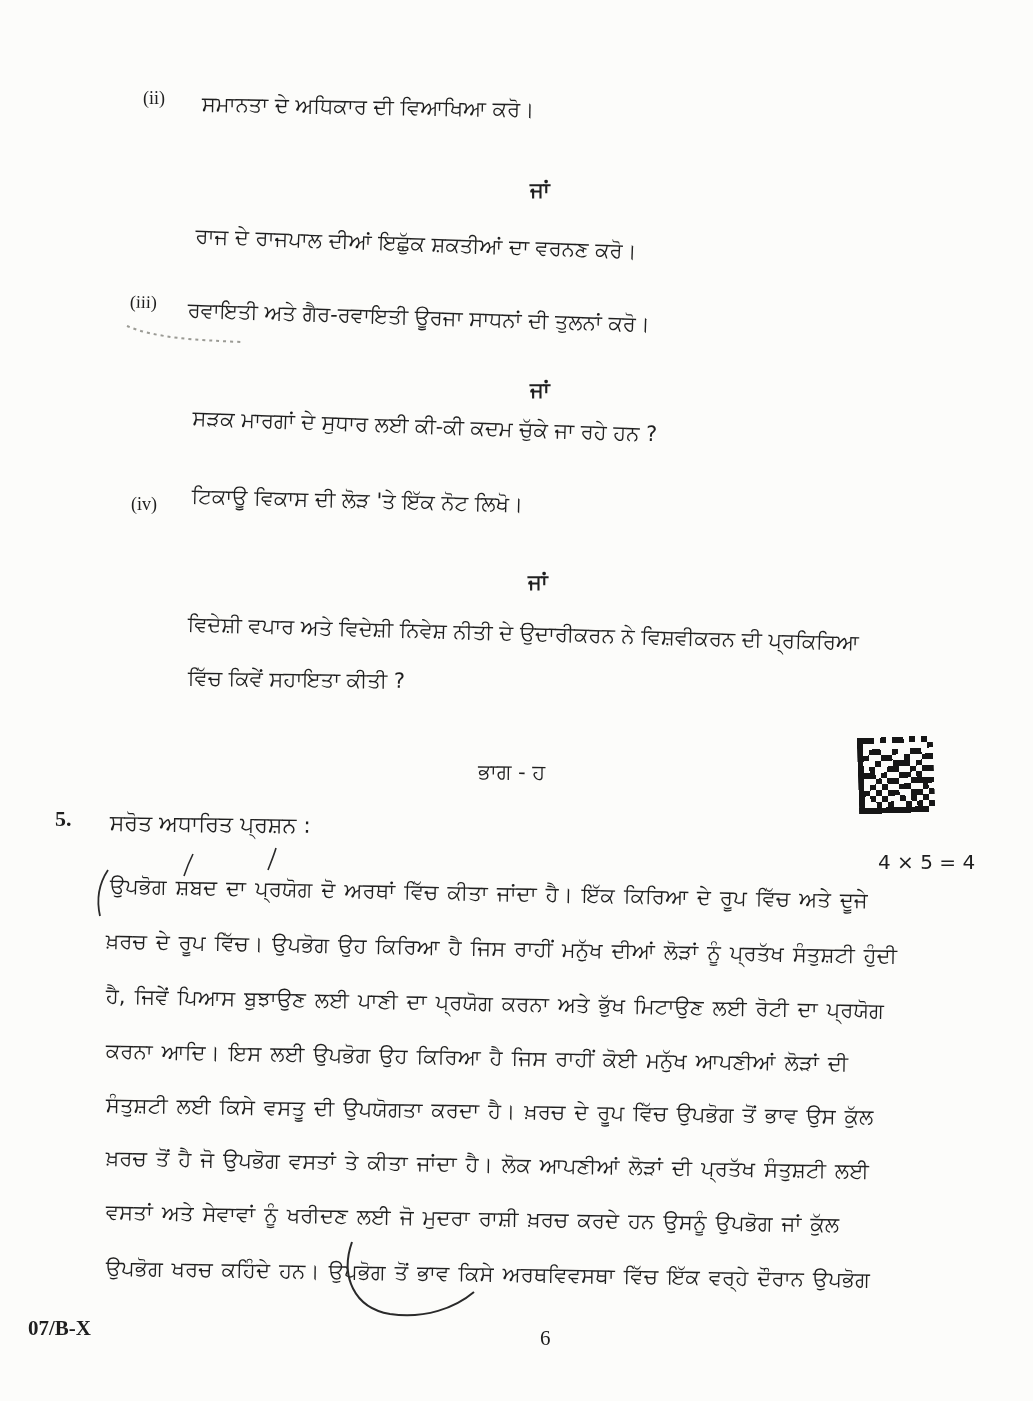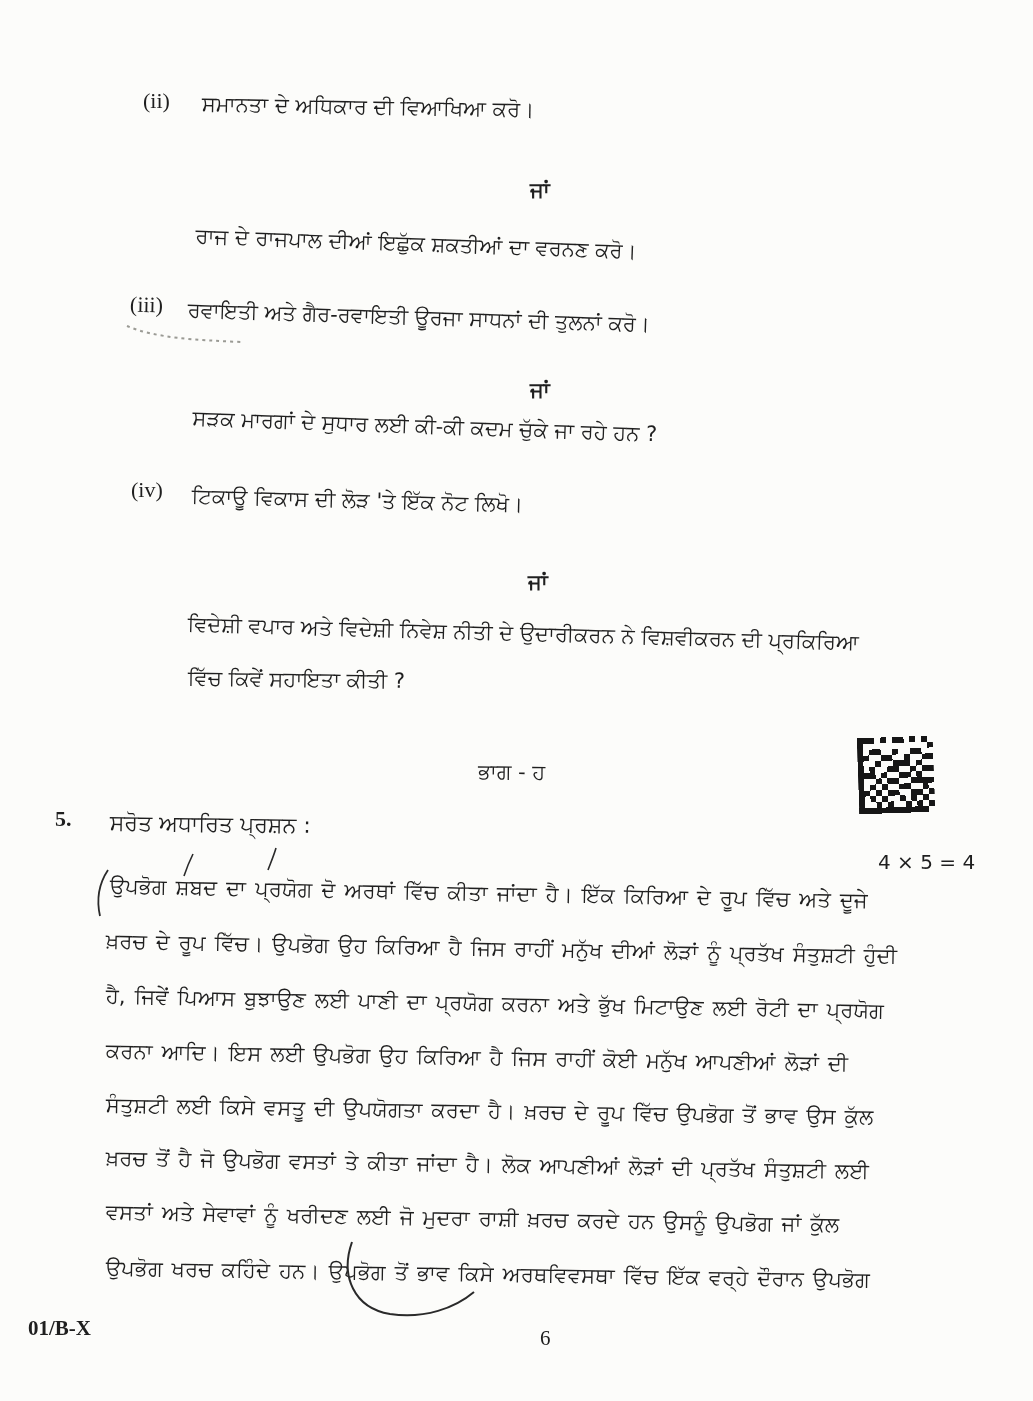--- a/index.html
+++ b/index.html
@@ -5,21 +5,21 @@
   html,body{margin:0;padding:0;}
   body{
     width:1033px;height:1401px;
     background:#fcfcfa;
     font-family:"DejaVu Sans", sans-serif;
     color:#1f1f1f;
     position:relative;
     overflow:hidden;
   }
   .abs{position:absolute;white-space:nowrap;}
-  .qnum{font-size:22px;font-family:"Liberation Serif",serif;}
+  .qnum{font-size:18px;font-family:"Liberation Serif",serif;}
   .qtext{font-size:21px;transform-origin:left top;}
   .or{font-size:21px;font-weight:bold;}
   .pline{font-size:21px;letter-spacing:.2px;word-spacing:2px;transform-origin:left top;}
   .serif{font-family:"Liberation Serif",serif;}
   .ink{position:absolute;pointer-events:none;}
   svg{display:block;}
 </style>
 </head>
 <body>
 
@@ -34,21 +34,21 @@
 <div class="abs qtext" style="left:188px;top:298px;transform:rotate(1.8deg);">ਰਵਾਇਤੀ ਅਤੇ ਗੈਰ-ਰਵਾਇਤੀ ਊਰਜਾ ਸਾਧਨਾਂ ਦੀ ਤੁਲਨਾਂ ਕਰੋ।</div>
 
 <svg class="ink" style="left:125px;top:322px;" width="120" height="24" viewBox="0 0 120 24">
   <path d="M2 4 C 30 16, 70 18, 116 20" stroke="#9a9a94" stroke-width="2" fill="none" stroke-dasharray="3 4"></path>
 </svg>
 
 <div class="abs or" style="left:530px;top:378px;">ਜਾਂ</div>
 
 <div class="abs qtext" style="left:193px;top:406px;transform:rotate(2deg);">ਸੜਕ ਮਾਰਗਾਂ ਦੇ ਸੁਧਾਰ ਲਈ ਕੀ-ਕੀ ਕਦਮ ਚੁੱਕੇ ਜਾ ਰਹੇ ਹਨ ?</div>
 
-<div class="abs qnum" style="left:131px;top:477px;">(iv)</div>
+<div class="abs qnum" style="left:131px;top:494px;">(iv)</div>
 <div class="abs qtext" style="left:192px;top:484px;transform:rotate(1.5deg);">ਟਿਕਾਊ ਵਿਕਾਸ ਦੀ ਲੋੜ 'ਤੇ ਇੱਕ ਨੋਟ ਲਿਖੋ।</div>
 
 <div class="abs or" style="left:528px;top:570px;">ਜਾਂ</div>
 
 <div class="abs qtext" style="left:188px;top:612px;transform:rotate(1.6deg);">ਵਿਦੇਸ਼ੀ ਵਪਾਰ ਅਤੇ ਵਿਦੇਸ਼ੀ ਨਿਵੇਸ਼ ਨੀਤੀ ਦੇ ਉਦਾਰੀਕਰਨ ਨੇ ਵਿਸ਼ਵੀਕਰਨ ਦੀ ਪ੍ਰਕਿਰਿਆ</div>
 <div class="abs qtext" style="left:188px;top:666px;transform:rotate(0.8deg);">ਵਿੱਚ ਕਿਵੇਂ ਸਹਾਇਤਾ ਕੀਤੀ ?</div>
 
 <div class="abs" style="left:478px;top:760px;font-size:21px;transform:rotate(0.5deg);">ਭਾਗ - ਹ</div>
 
 <svg class="ink" style="left:858px;top:736px;transform:rotate(-2deg);" width="76" height="78" viewBox="0 0 13 13" shape-rendering="crispEdges">
@@ -131,14 +131,14 @@
 <div class="abs pline" style="left:106px;top:1039px;transform:rotate(1deg);">ਕਰਨਾ ਆਦਿ। ਇਸ ਲਈ ਉਪਭੋਗ ਉਹ ਕਿਰਿਆ ਹੈ ਜਿਸ ਰਾਹੀਂ ਕੋਈ ਮਨੁੱਖ ਆਪਣੀਆਂ ਲੋੜਾਂ ਦੀ</div>
 <div class="abs pline" style="left:106px;top:1093px;transform:rotate(0.9deg);">ਸੰਤੁਸ਼ਟੀ ਲਈ ਕਿਸੇ ਵਸਤੂ ਦੀ ਉਪਯੋਗਤਾ ਕਰਦਾ ਹੈ। ਖ਼ਰਚ ਦੇ ਰੂਪ ਵਿੱਚ ਉਪਭੋਗ ਤੋਂ ਭਾਵ ਉਸ ਕੁੱਲ</div>
 <div class="abs pline" style="left:106px;top:1146px;transform:rotate(1deg);">ਖ਼ਰਚ ਤੋਂ ਹੈ ਜੋ ਉਪਭੋਗ ਵਸਤਾਂ ਤੇ ਕੀਤਾ ਜਾਂਦਾ ਹੈ। ਲੋਕ ਆਪਣੀਆਂ ਲੋੜਾਂ ਦੀ ਪ੍ਰਤੱਖ ਸੰਤੁਸ਼ਟੀ ਲਈ</div>
 <div class="abs pline" style="left:106px;top:1200px;transform:rotate(1deg);">ਵਸਤਾਂ ਅਤੇ ਸੇਵਾਵਾਂ ਨੂੰ ਖਰੀਦਣ ਲਈ ਜੋ ਮੁਦਰਾ ਰਾਸ਼ੀ ਖ਼ਰਚ ਕਰਦੇ ਹਨ ਉਸਨੂੰ ਉਪਭੋਗ ਜਾਂ ਕੁੱਲ</div>
 <div class="abs pline" style="left:106px;top:1256px;transform:rotate(0.9deg);">ਉਪਭੋਗ ਖਰਚ ਕਹਿੰਦੇ ਹਨ। ਉਪਭੋਗ ਤੋਂ ਭਾਵ ਕਿਸੇ ਅਰਥਵਿਵਸਥਾ ਵਿੱਚ ਇੱਕ ਵਰ੍ਹੇ ਦੌਰਾਨ ਉਪਭੋਗ</div>
 
 <svg class="ink" style="left:330px;top:1240px;" width="150" height="85" viewBox="0 0 150 85">
   <path d="M22 2 C 10 36, 24 68, 60 74 C 95 79, 125 68, 144 52" stroke="#2a2a2a" stroke-width="2" fill="none"></path>
 </svg>
 
-<div class="abs serif" style="left:28px;top:1316px;font-size:21px;font-weight:bold;">01/B-X</div>
+<div class="abs serif" style="left:28px;top:1316px;font-size:21px;font-weight:bold;">07/B-X</div>
 <div class="abs serif" style="left:540px;top:1326px;font-size:21px;">6</div>
 
 </body></html>

